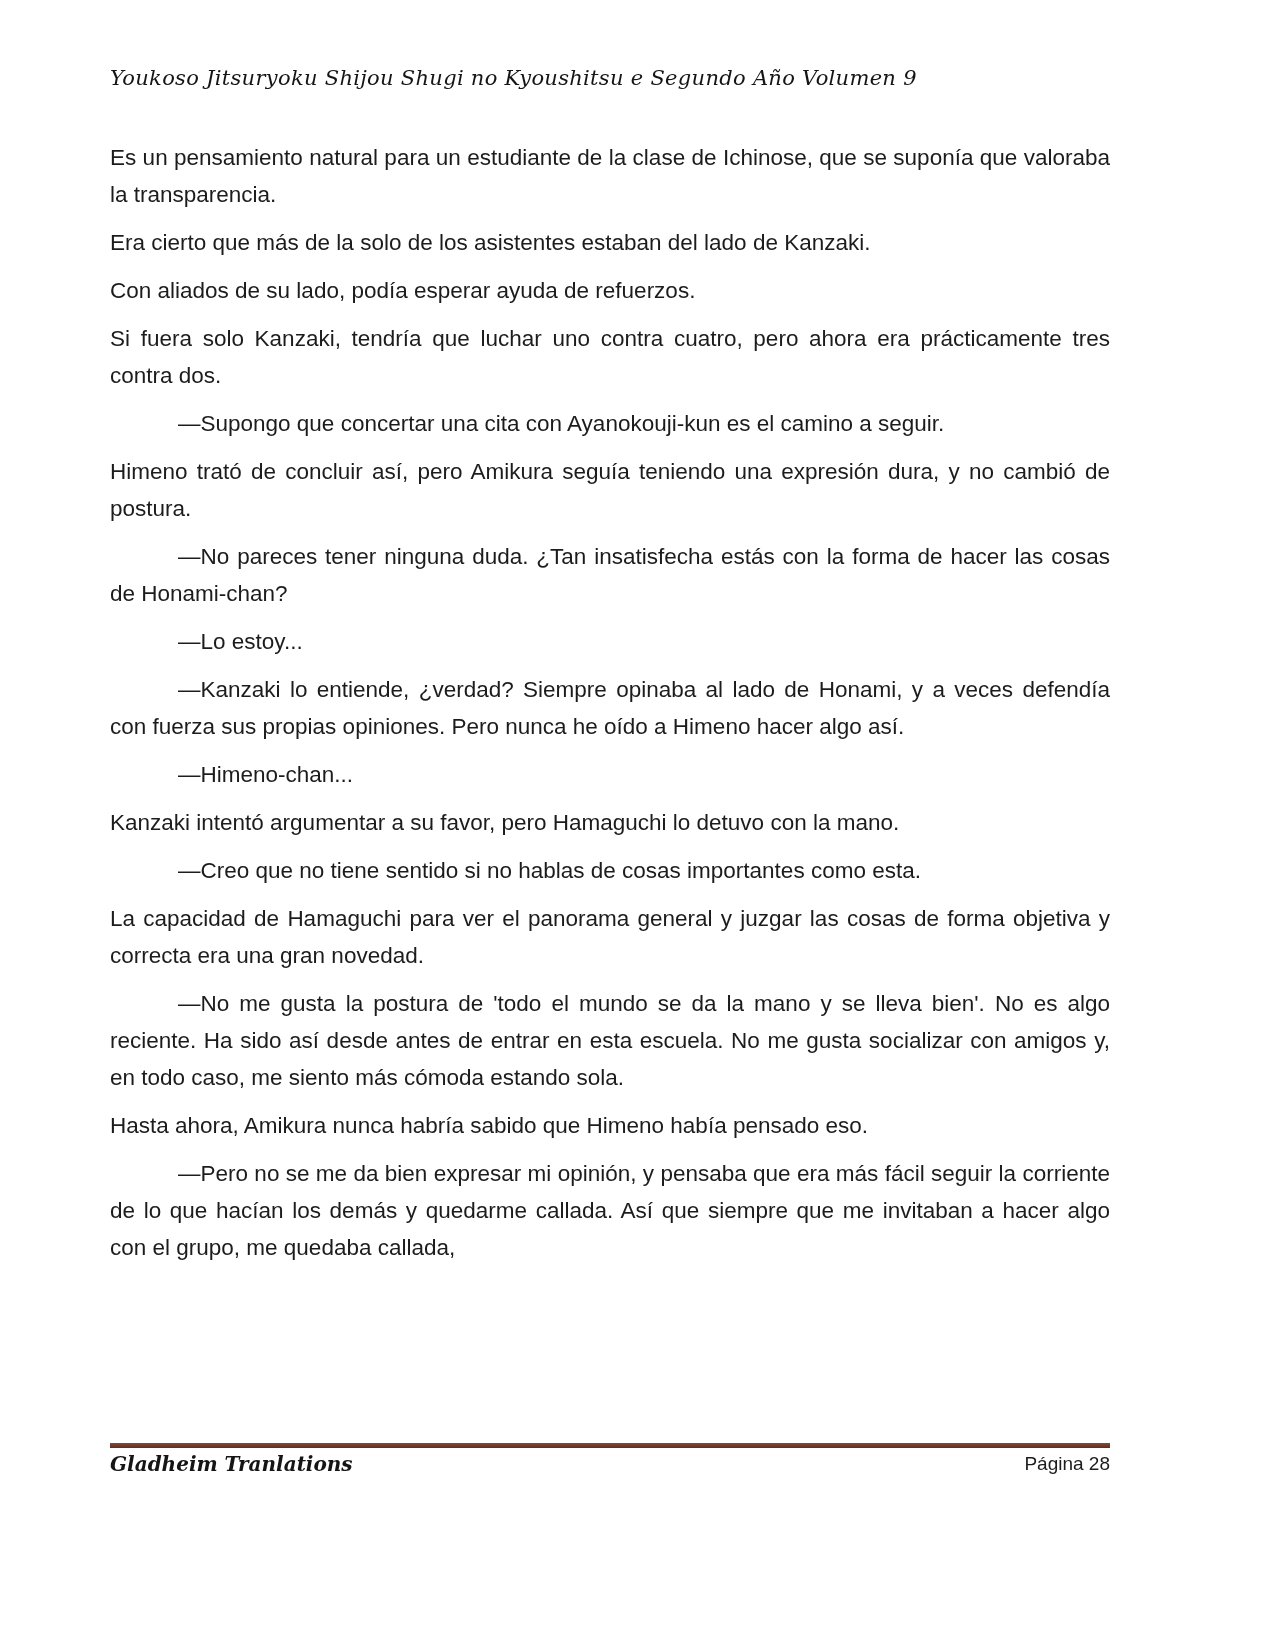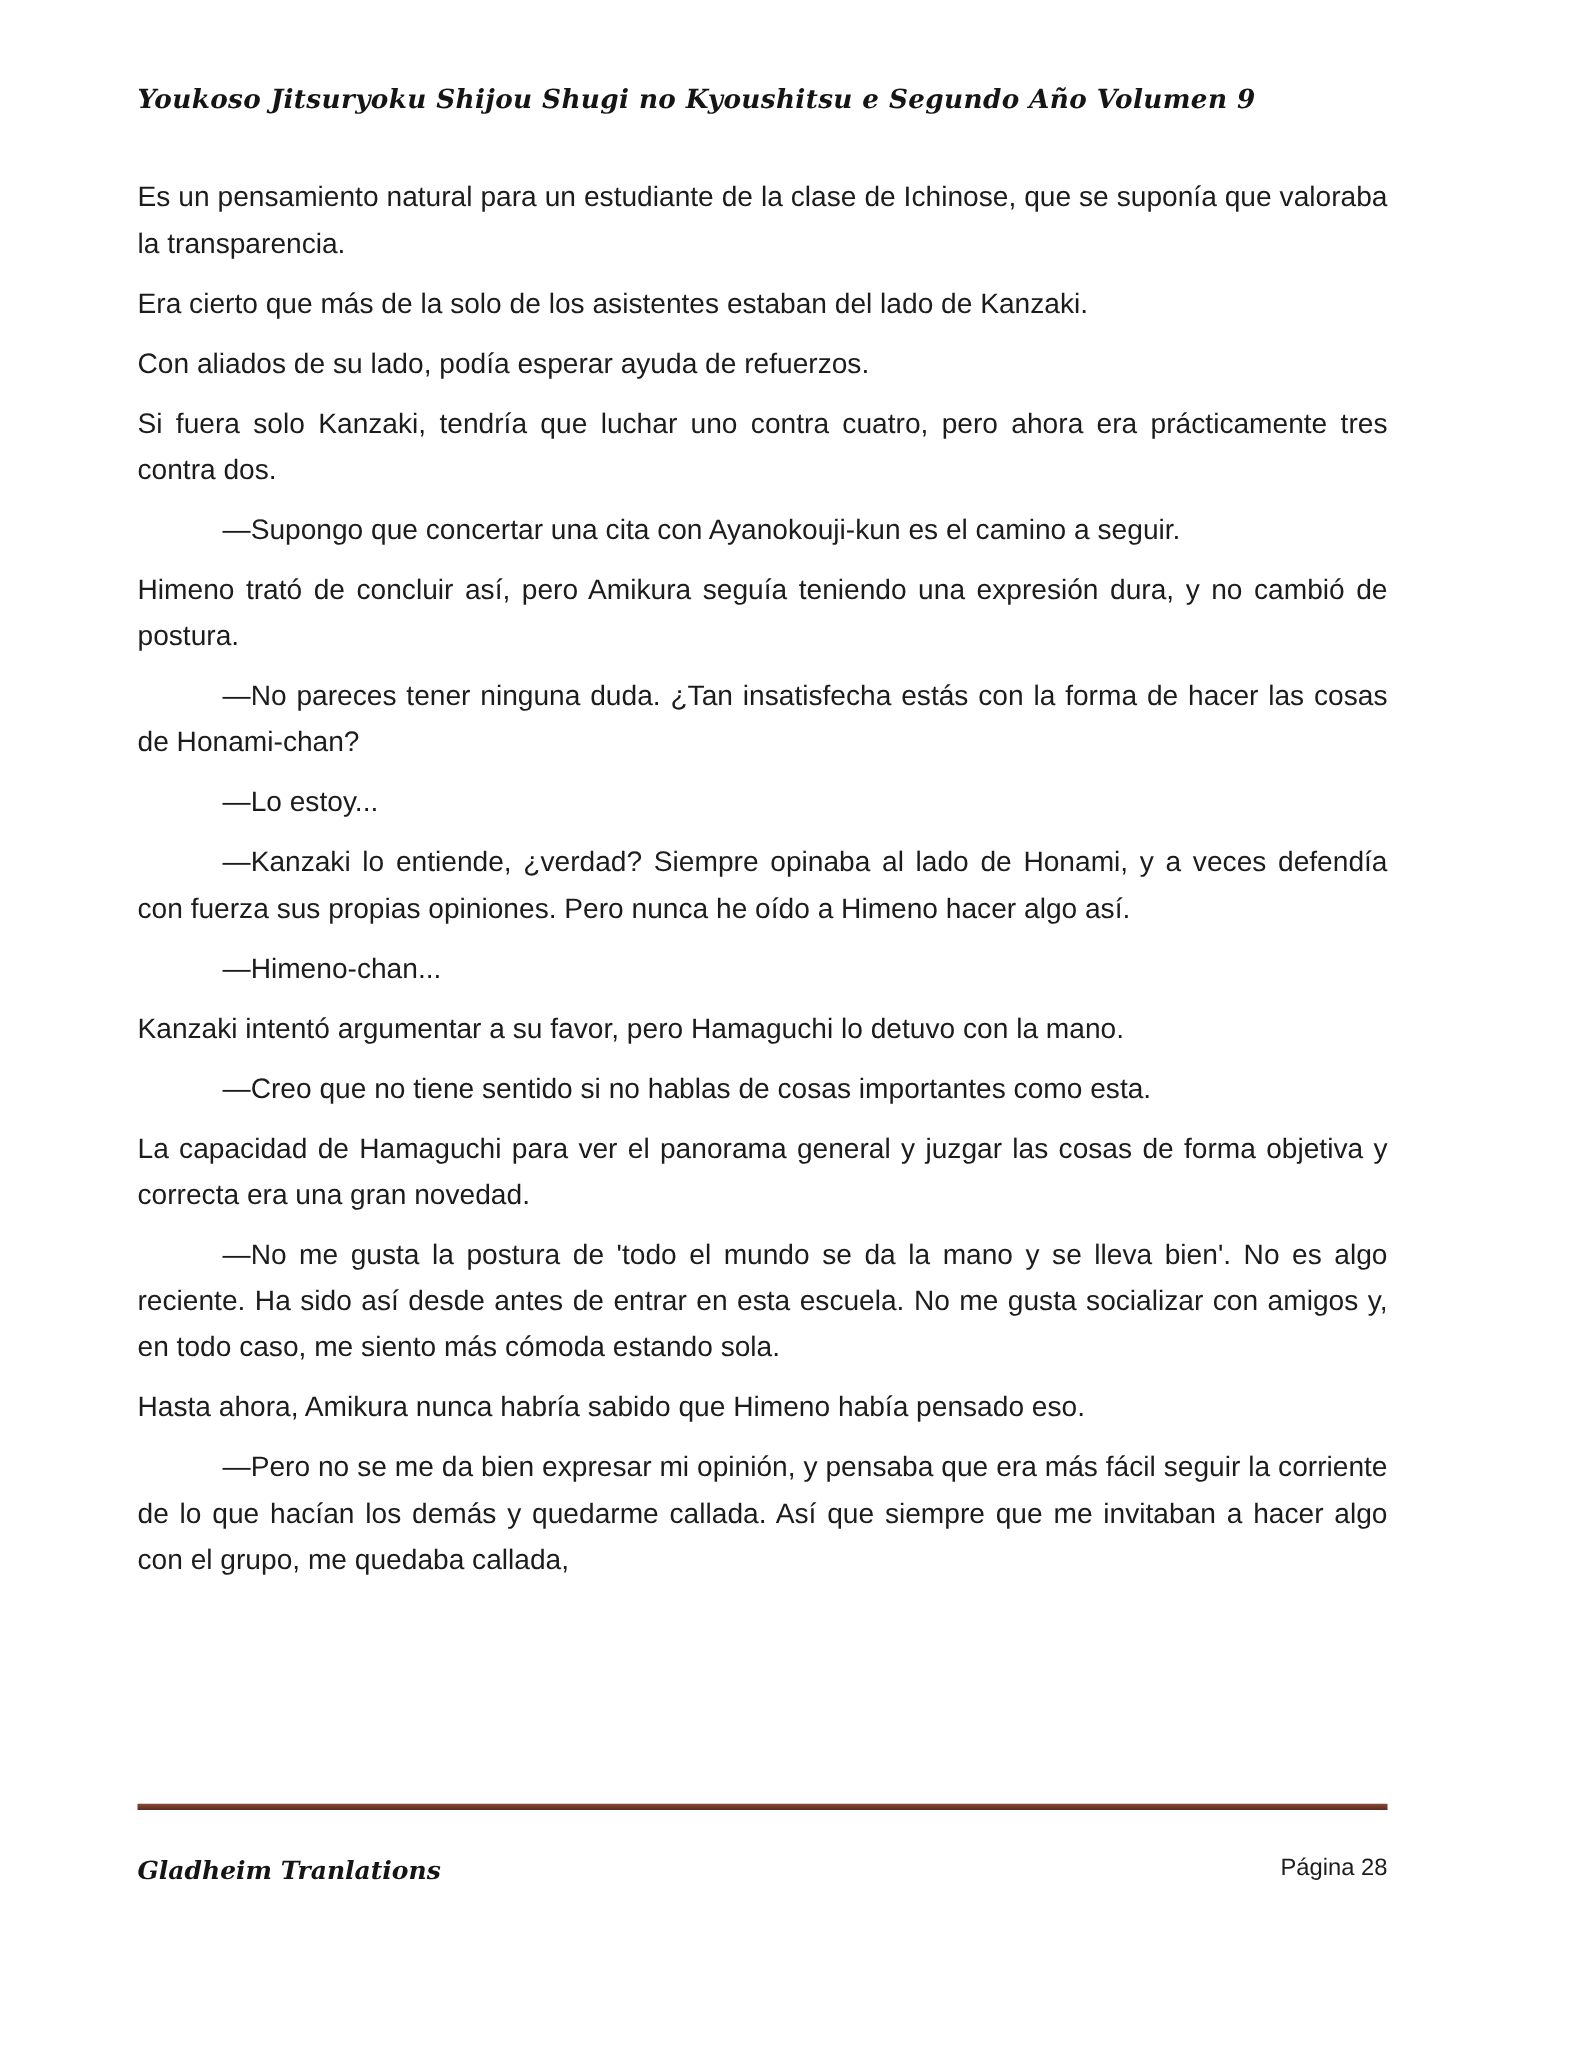--- a/index.html
+++ b/index.html
@@ -12,21 +12,21 @@
     background: #ffffff;
     overflow: hidden;
   }
   .header {
     position: absolute;
     top: 66px;
     left: 110px;
     width: 1000px;
     font-family: "DejaVu Serif", serif;
     font-style: italic;
-    font-weight: bold;
+    font-weight: normal;
     font-size: 21px;
     color: #151515;
     letter-spacing: 0.3px;
   }
   .content {
     position: absolute;
     top: 139px;
     left: 110px;
     width: 1000px;
   }
@@ -43,25 +43,25 @@
     position: absolute;
     left: 110px;
     top: 1443px;
     width: 1000px;
     height: 5px;
     background: linear-gradient(to bottom, #8a4a33 0%, #5a2d22 100%);
   }
   .footer {
     position: absolute;
     left: 110px;
-    top: 1484px;
+    top: 1452px;
     width: 1000px;
     display: flex;
     justify-content: space-between;
-    align-items: flex-start;
+    align-items: center;
     gap: 35px;
   }
   .footer-credit {
     font-family: "DejaVu Serif", serif;
     font-style: italic;
     font-weight: bold;
     font-size: 20px;
     color: #151515;
   }
   .footer-page {

